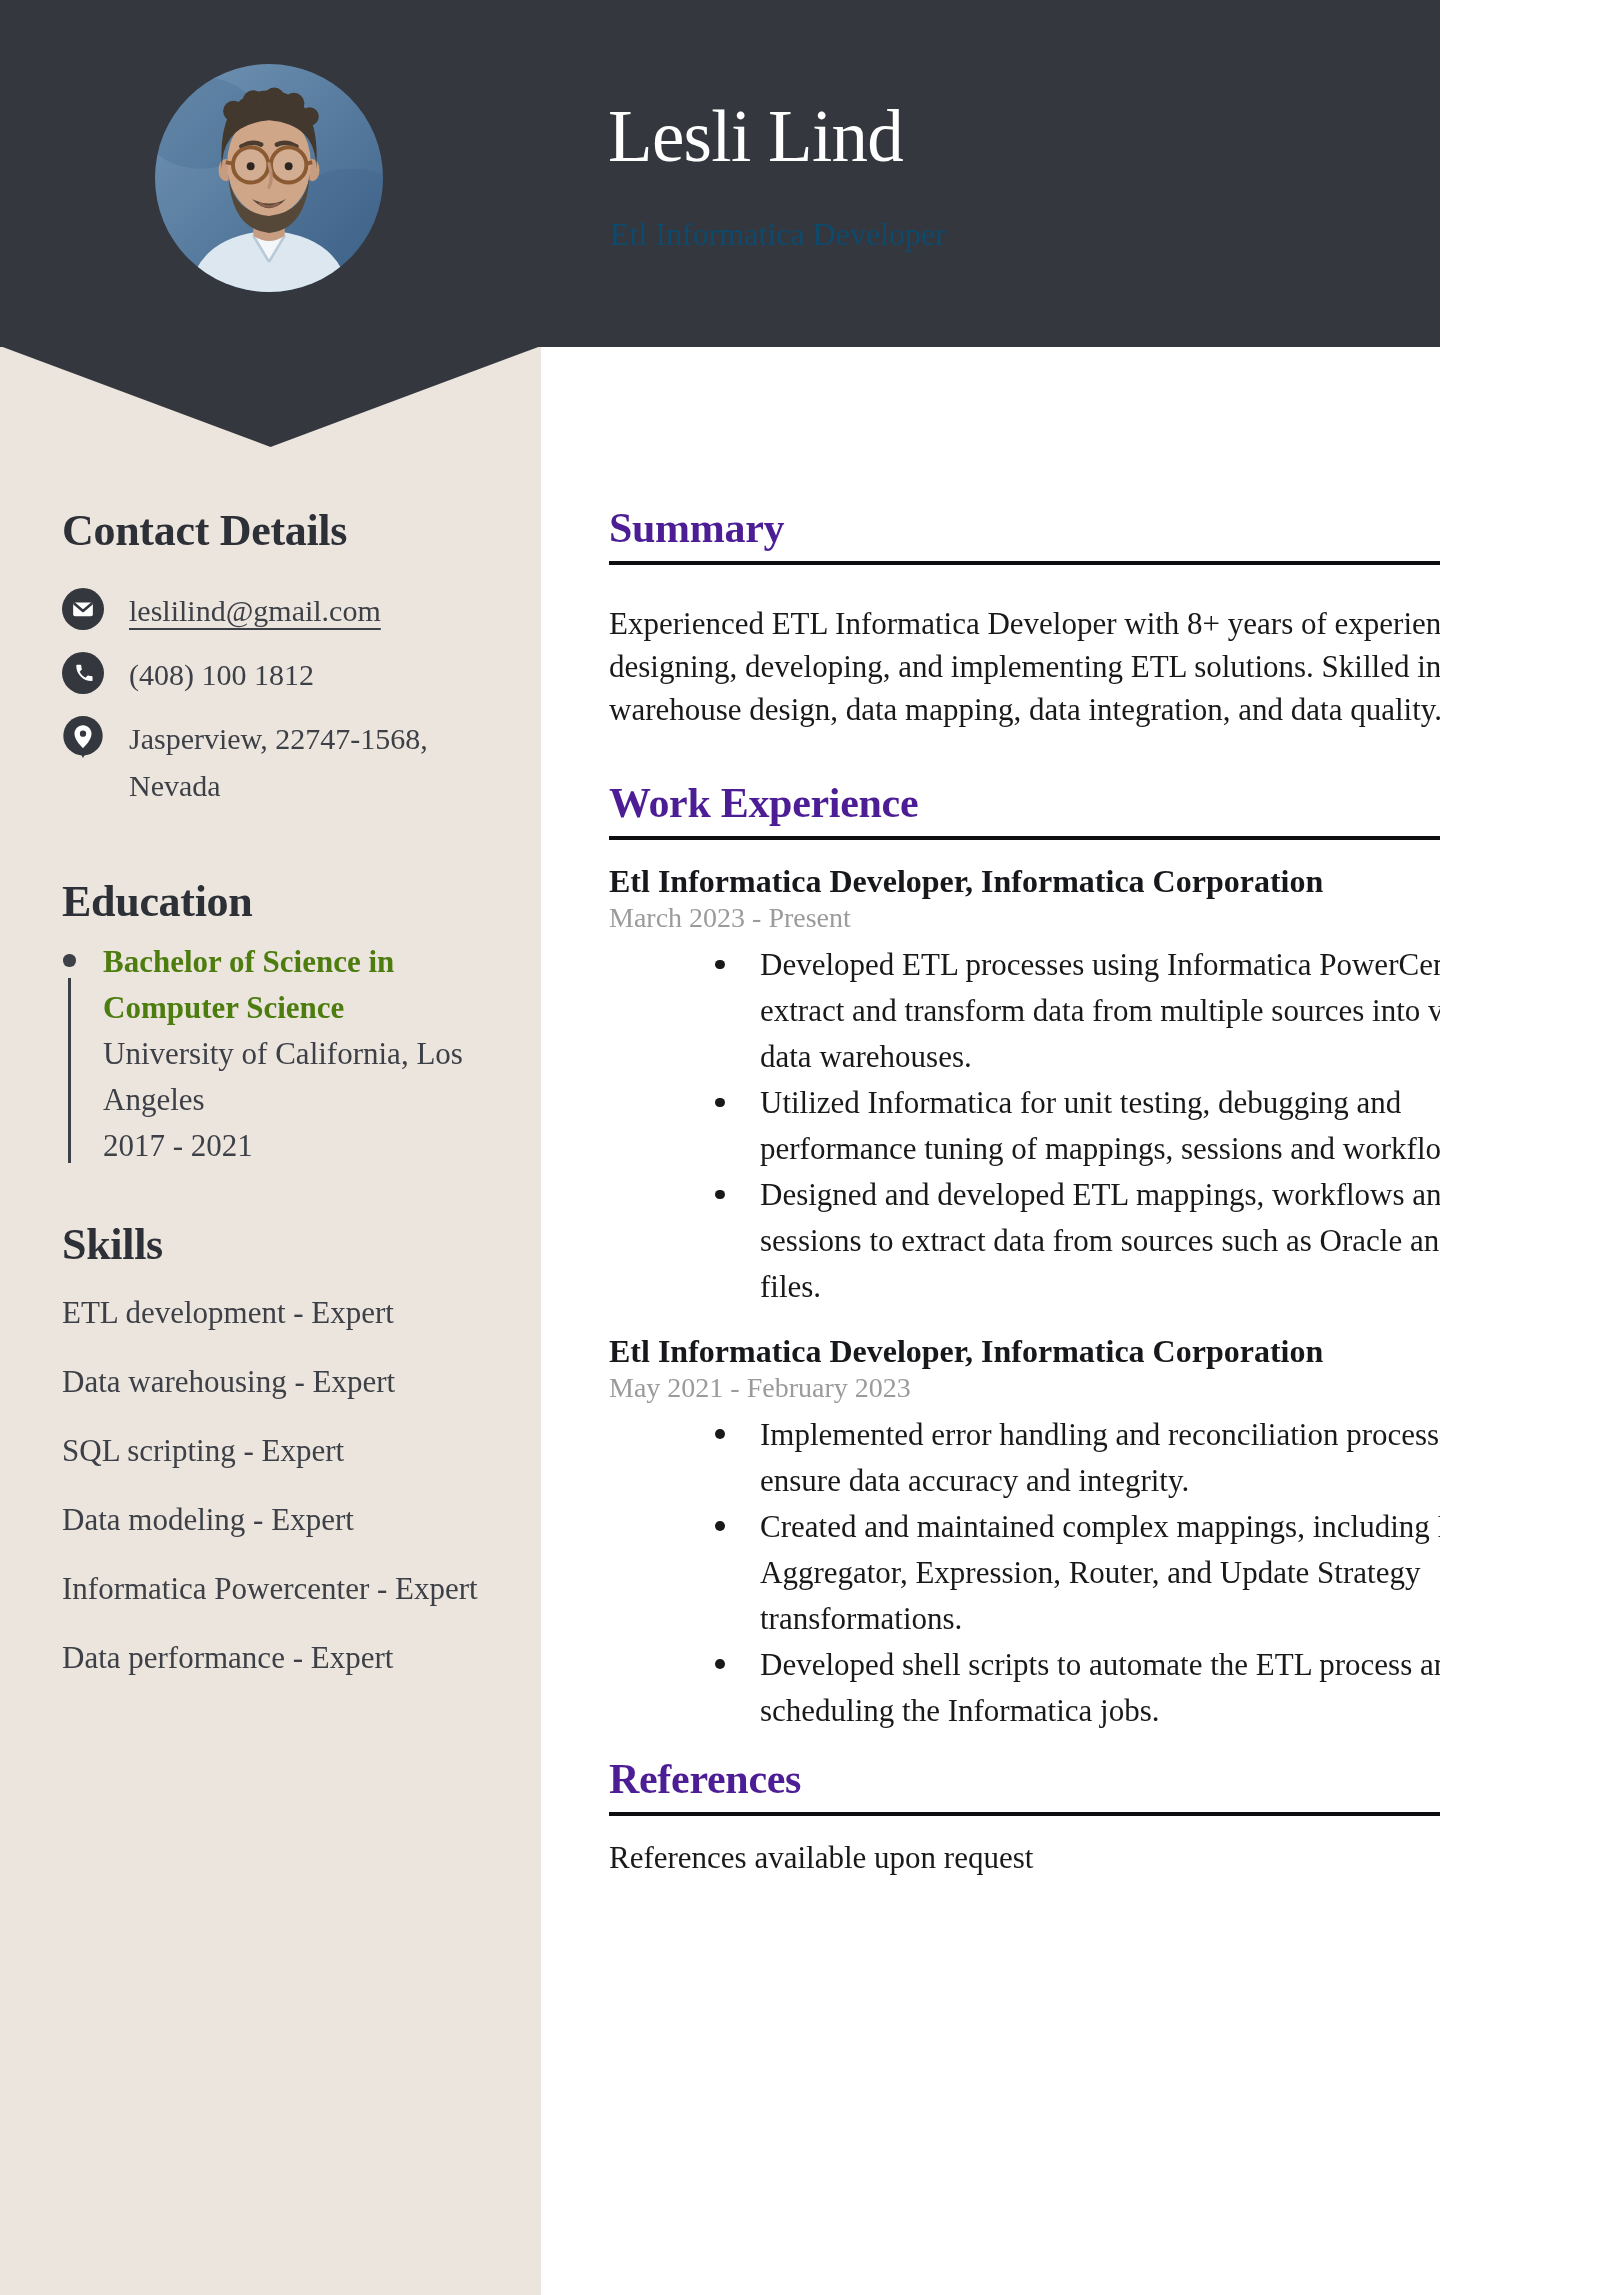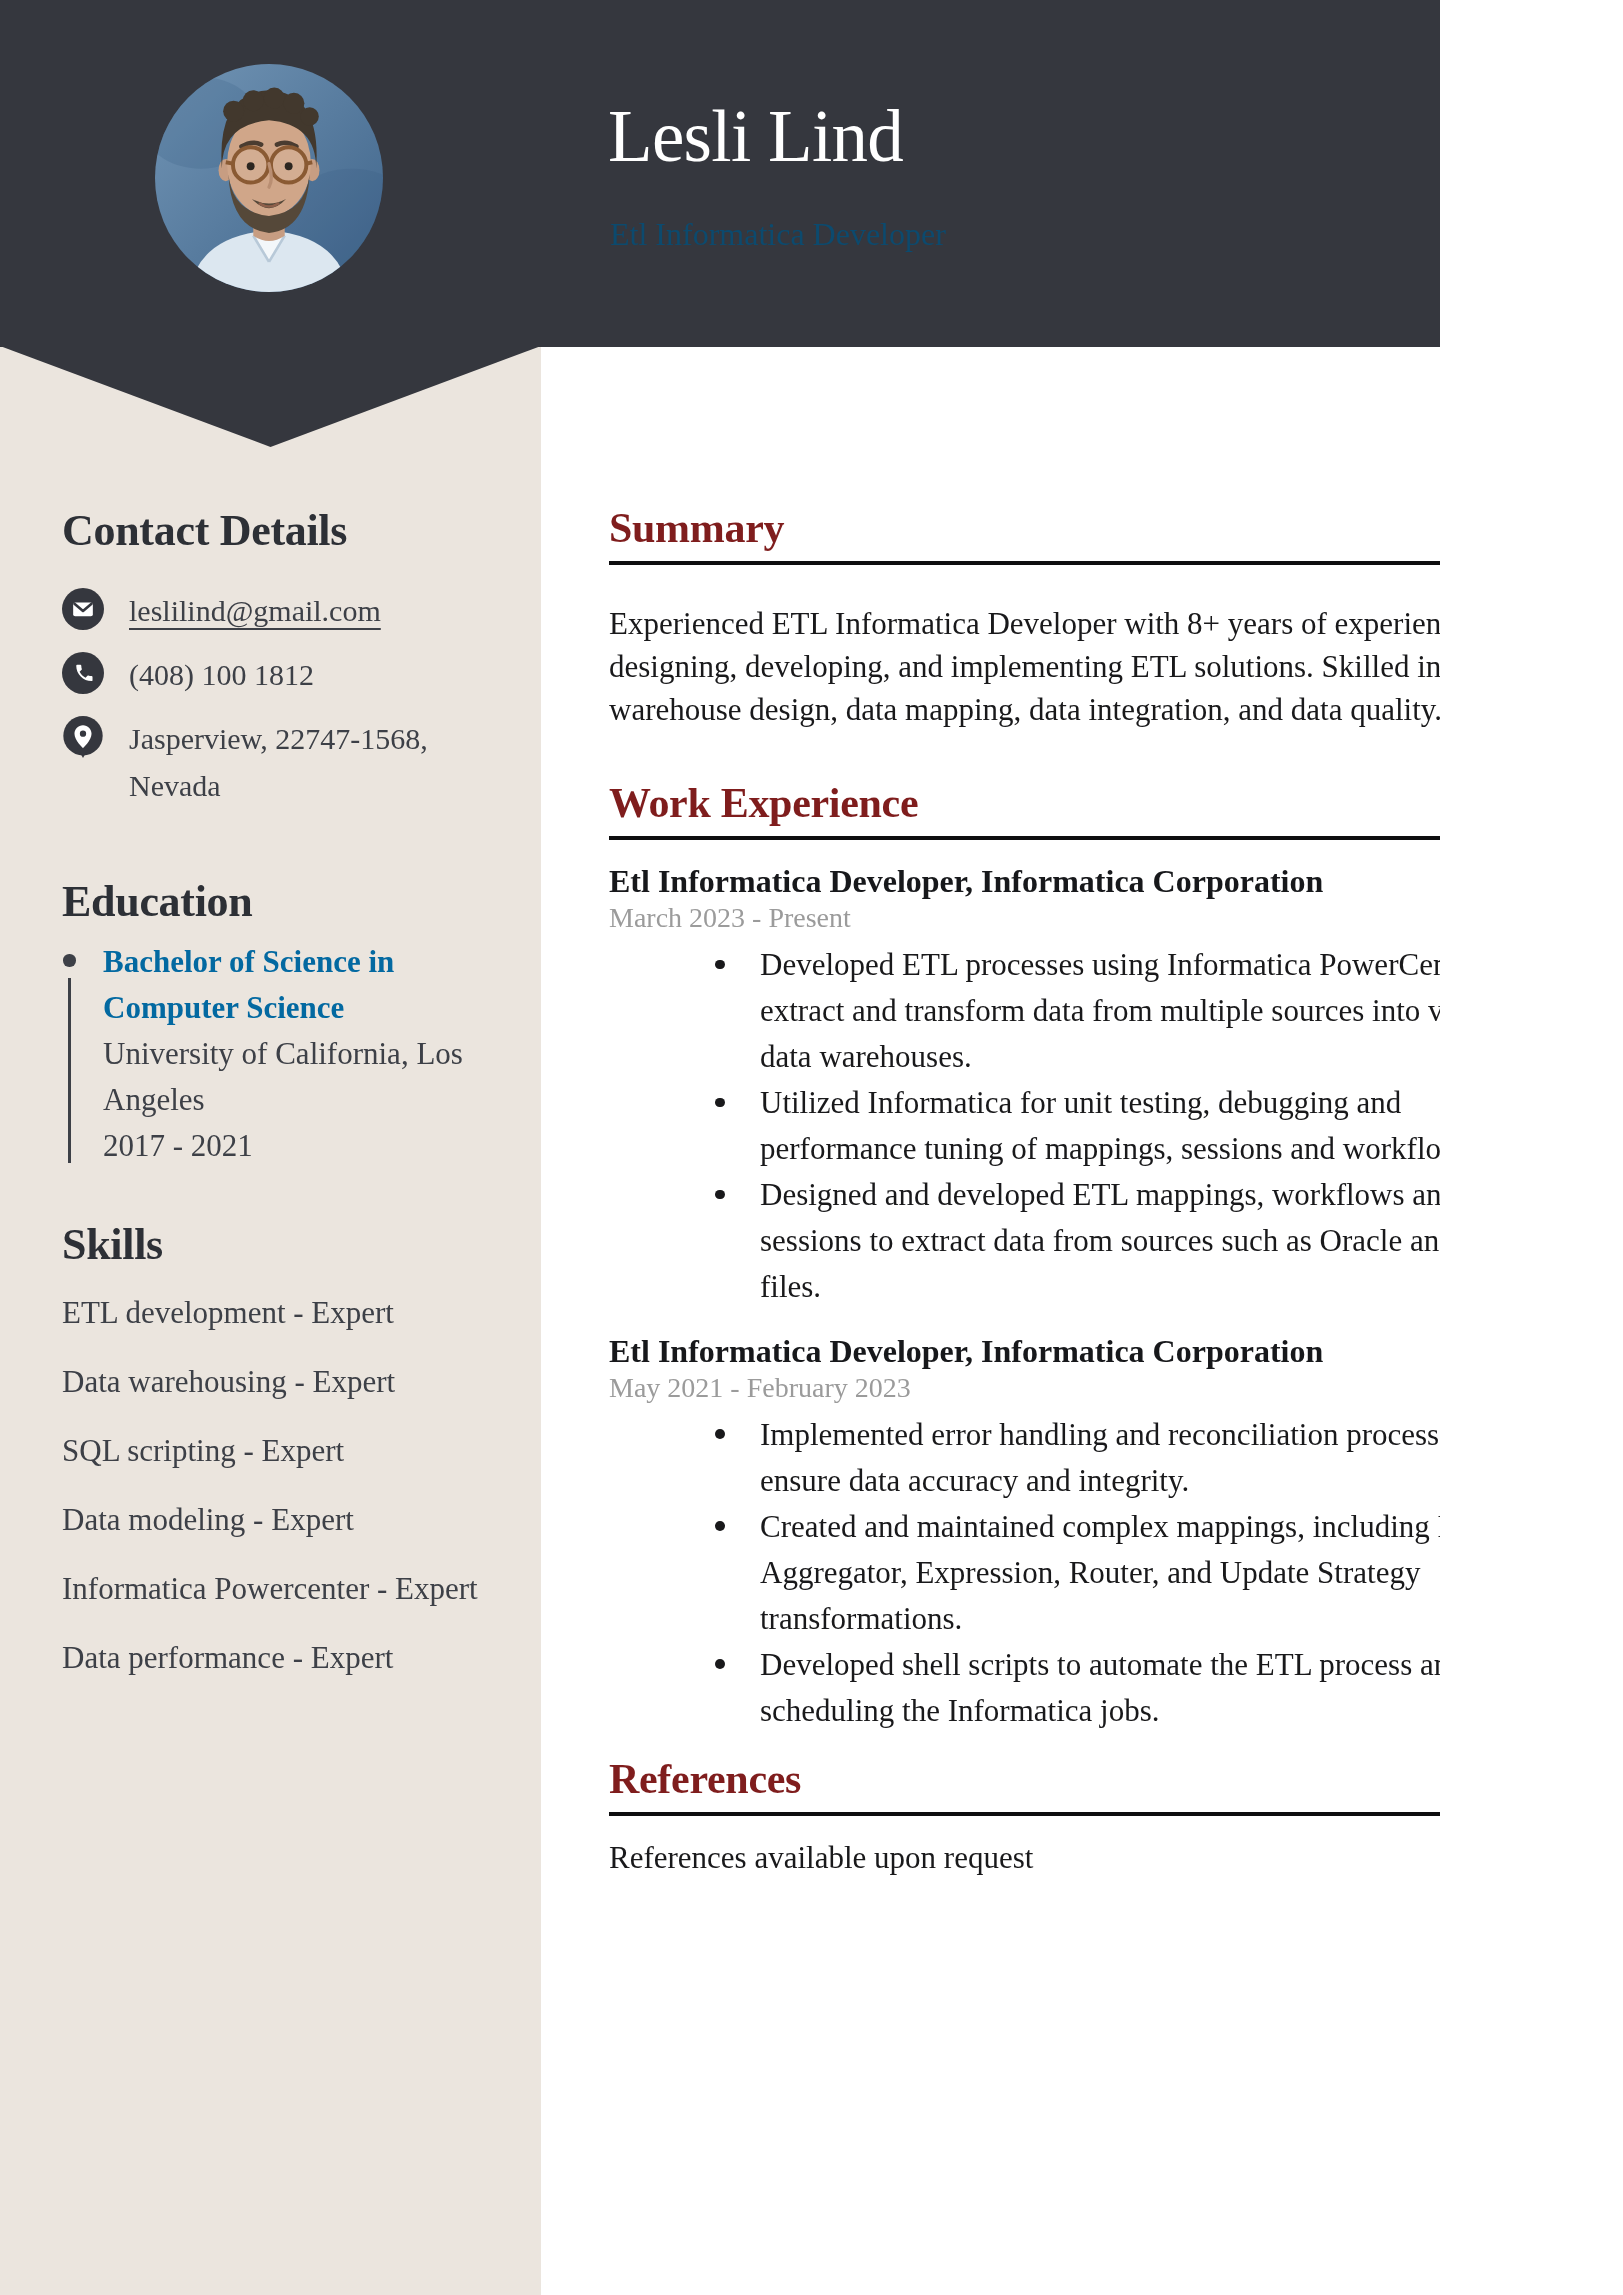--- a/index.html
+++ b/index.html
@@ -26,27 +26,27 @@
   .contact-rows { margin-top:30px; display:flex; flex-direction:column; gap:17px; }
   .contact-row { display:flex; gap:25px; align-items:flex-start; }
   .contact-icon { flex:0 0 42px; width:42px; height:42px; margin-top:1.3px; }
   .contact-icon svg { display:block; width:42px; height:42px; }
   .contact-text { font-size:30px; line-height:47px; color:#3D4047; }
   .contact-text.email { text-decoration:underline; text-decoration-thickness:2px; text-underline-offset:6.5px; }
   #education { top:876px; }
   .edu-entry { margin-top:10.5px; position:relative; padding-left:41px; font-size:31px; line-height:46px; max-width:411px; }
   .edu-dot { position:absolute; left:1.3px; top:15.7px; width:12.4px; height:12.4px; border-radius:50%; background:#3D4047; }
   .edu-timeline { position:absolute; left:5.9px; top:39px; bottom:5.2px; width:3.3px; background:#3D4047; }
-  .edu-degree { font-weight:700; color:#0369a1; }
+  .edu-degree { font-weight:700; color:#4d7c0f; }
   #skills { top:1219px; }
   .skills-list { margin-top:18.3px; list-style:none; margin-bottom:0; padding:0; }
   .skill-item { font-size:31px; line-height:48px; margin-bottom:21px; max-width:432px; color:#3D4047; }
   
   .main-section { position:absolute; left:609px; width:953px; color:#19191B; }
-  .main-heading { font-size:42px; line-height:48px; font-weight:700; color:#7f1d1d; letter-spacing:-0.3px; }
+  .main-heading { font-size:42px; line-height:48px; font-weight:700; color:#4c1d95; letter-spacing:-0.3px; }
   .section-rule { margin-top:9.2px; height:3.9px; background:#0E0E10; }
   #summary { top:504px; }
   .summary-text { margin-top:37px; font-size:31px; line-height:43px; }
   #work { top:779px; }
   .job { margin-top:22px; }
   .job-title { font-size:32px; line-height:38px; font-weight:700; color:#17181B; }
   .job-dates { margin-top:1.3px; font-size:28px; line-height:34px; color:#9B9B9B; }
   .job-bullets { margin-top:6.5px; list-style:none; margin-bottom:0; padding:0; }
   .job-bullet { position:relative; padding-left:151px; font-size:31px; line-height:46px; }
   .job-bullet::before {

